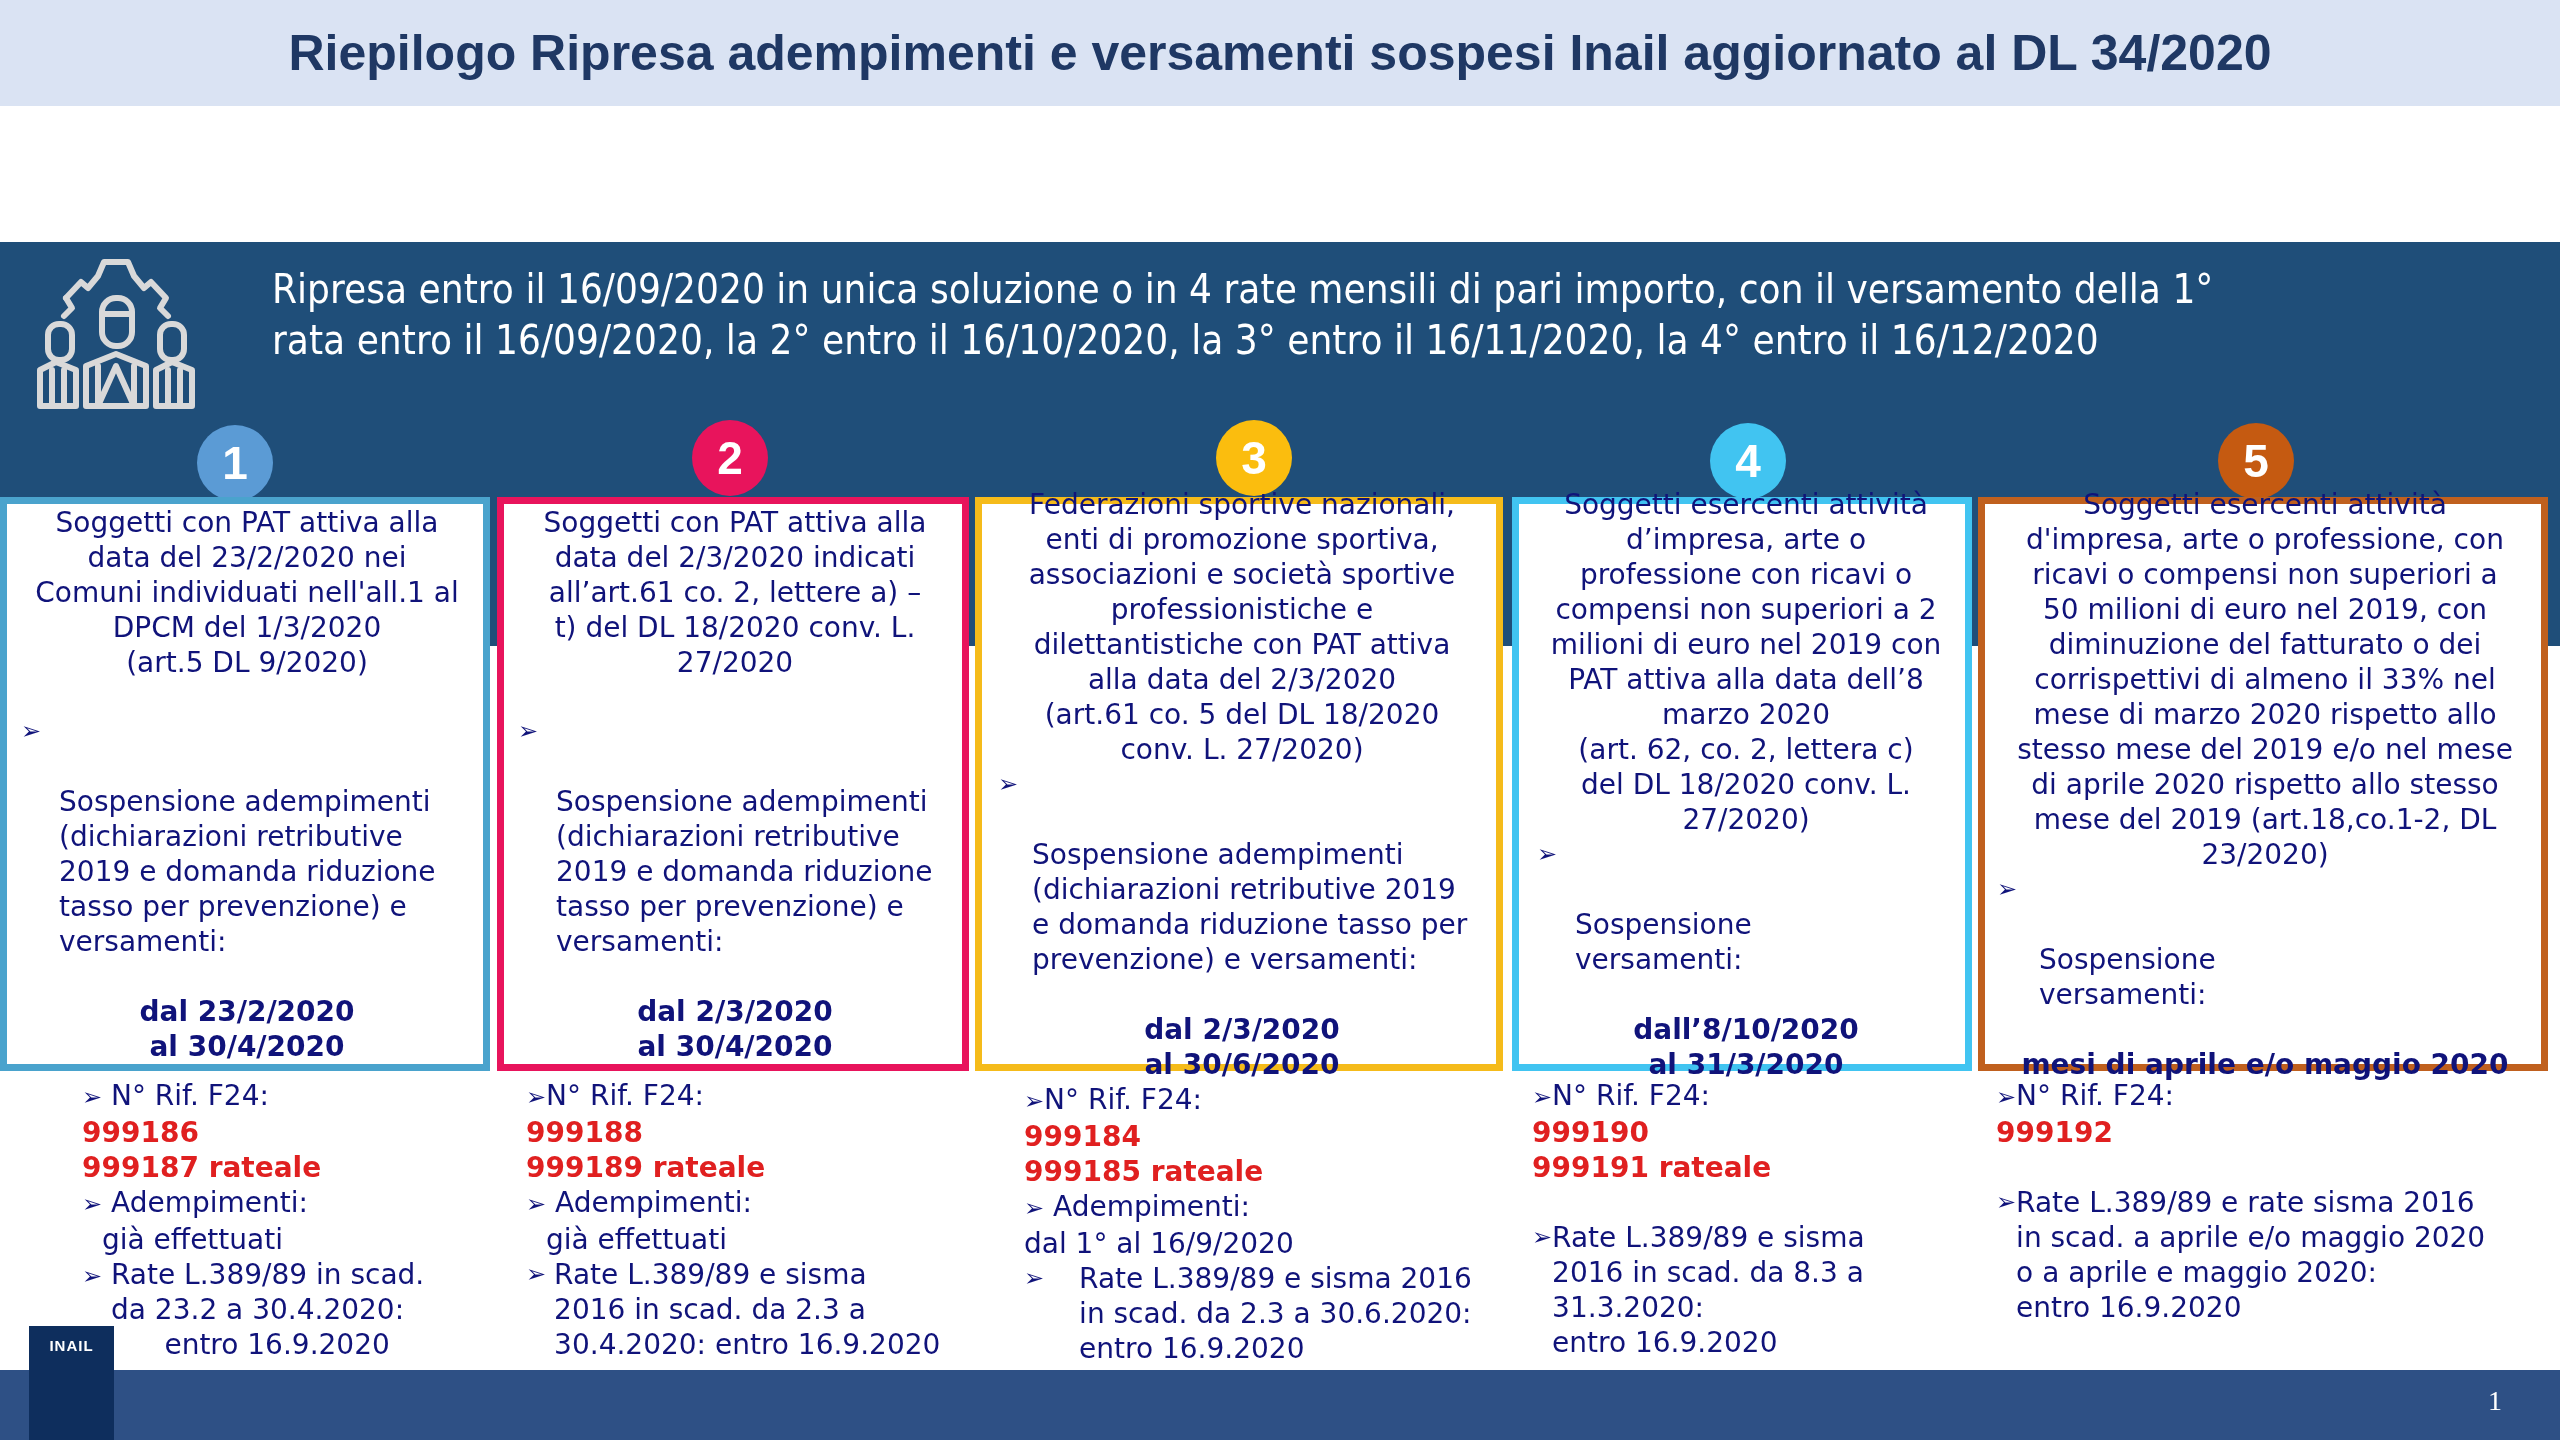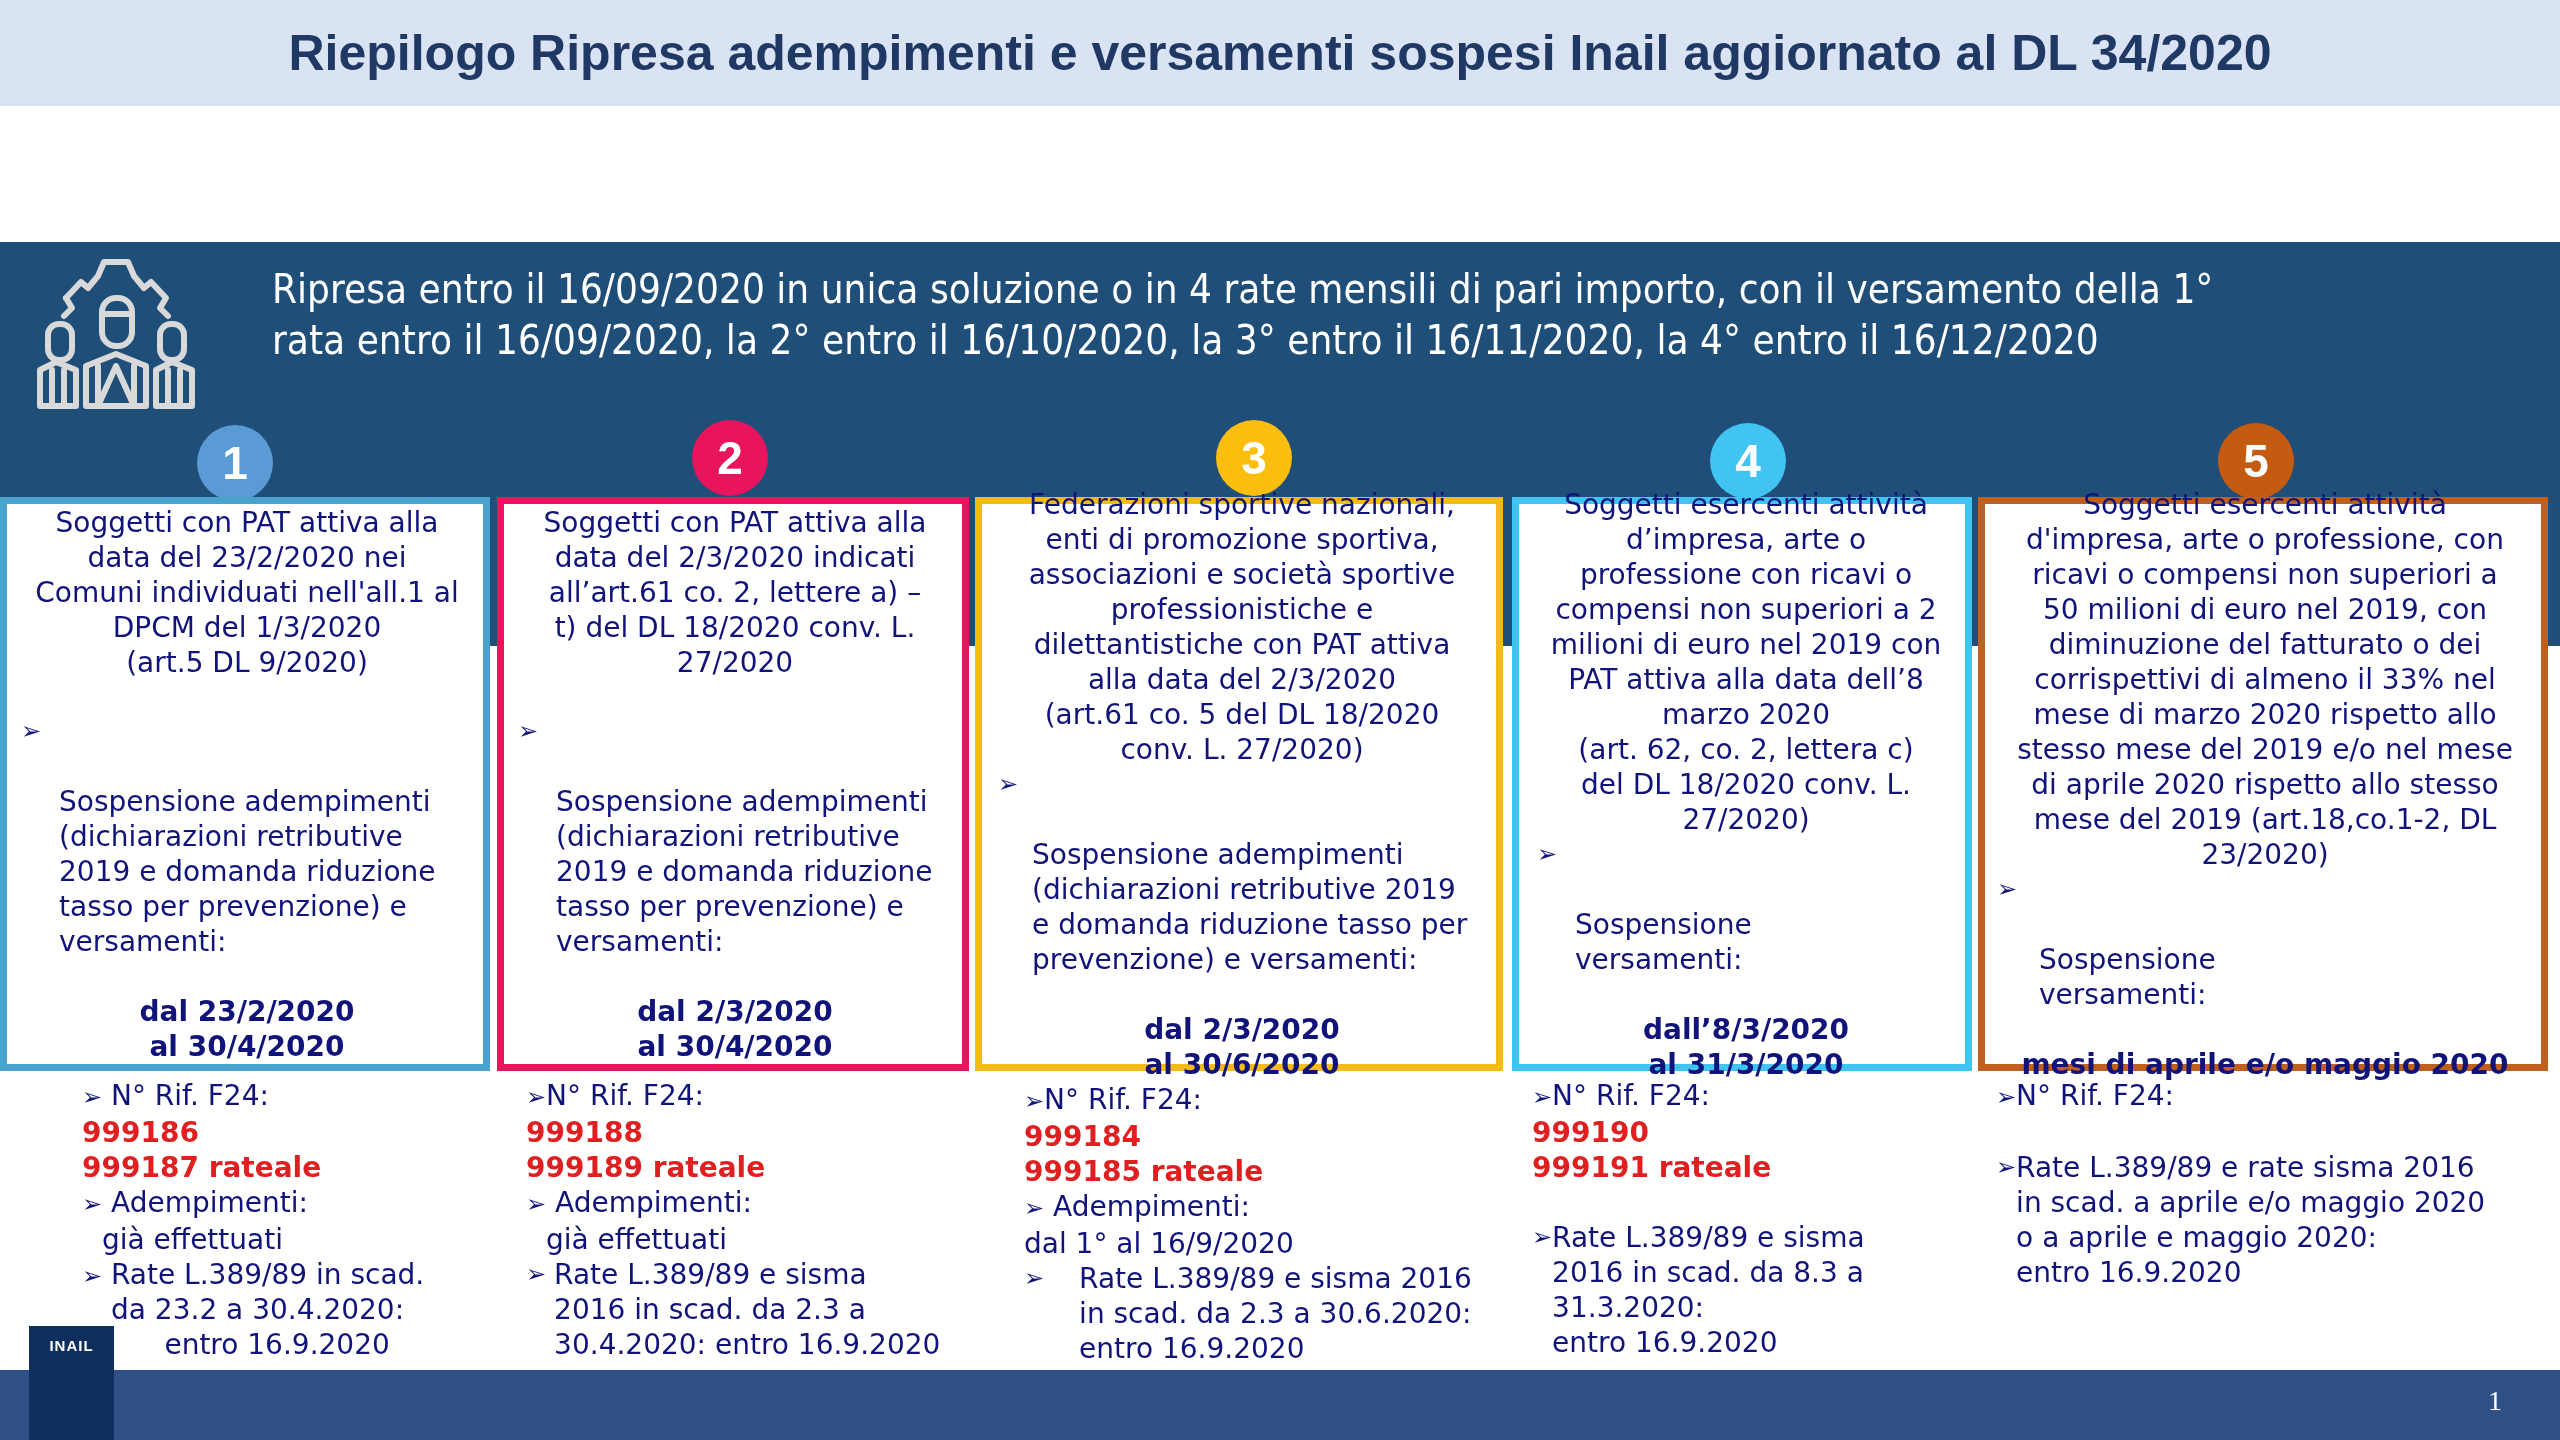--- a/index.html
+++ b/index.html
@@ -169,21 +169,21 @@
 marzo 2020
 (art. 62, co. 2, lettera c)
 del DL 18/2020 conv. L.
 27/2020)</div>
   <div class="spacer"></div>
   <div class="susp" style="padding-left:16px;">
     <span class="arrow" style="position:absolute;left:0;top:0;">➢</span>
     <span style="display:block;padding-left:22px;white-space:pre-line;"> Sospensione
 versamenti:</span>
   </div>
-  <div class="dates">dall’8/3/2020
+  <div class="dates">dall’8/10/2020
 al 31/3/2020</div>
 </div>
 
 <div class="box" style="left:1978px;width:570px;border-color:#c0601e;padding:0 8px 0 12px;">
   <div class="desc">Soggetti esercenti attività
 d'impresa, arte o professione, con
 ricavi o compensi non superiori a
 50 milioni di euro nel 2019, con
 diminuzione del fatturato o dei
 corrispettivi di almeno il 33% nel
@@ -249,20 +249,21 @@
       <span class="arrow">➢</span>
       <span style="white-space:pre;">Rate L.389/89 e sisma
 2016 in scad. da 8.3 a
 31.3.2020:
 entro 16.9.2020</span>
     </div>
 </div>
 
 <div class="f24" style="left:1996px;">
   <div class="line"><span class="arrow">➢</span><span>N° Rif. F24:</span></div>
+  <div class="red">999192</div>
   <div style="height:35px;"></div>
   <div style="display:flex;">
       <span class="arrow">➢</span>
       <span style="white-space:pre;">Rate L.389/89 e rate sisma 2016
 in scad. a aprile e/o maggio 2020
 o a aprile e maggio 2020:
 entro 16.9.2020</span>
     </div>
 </div>
 

